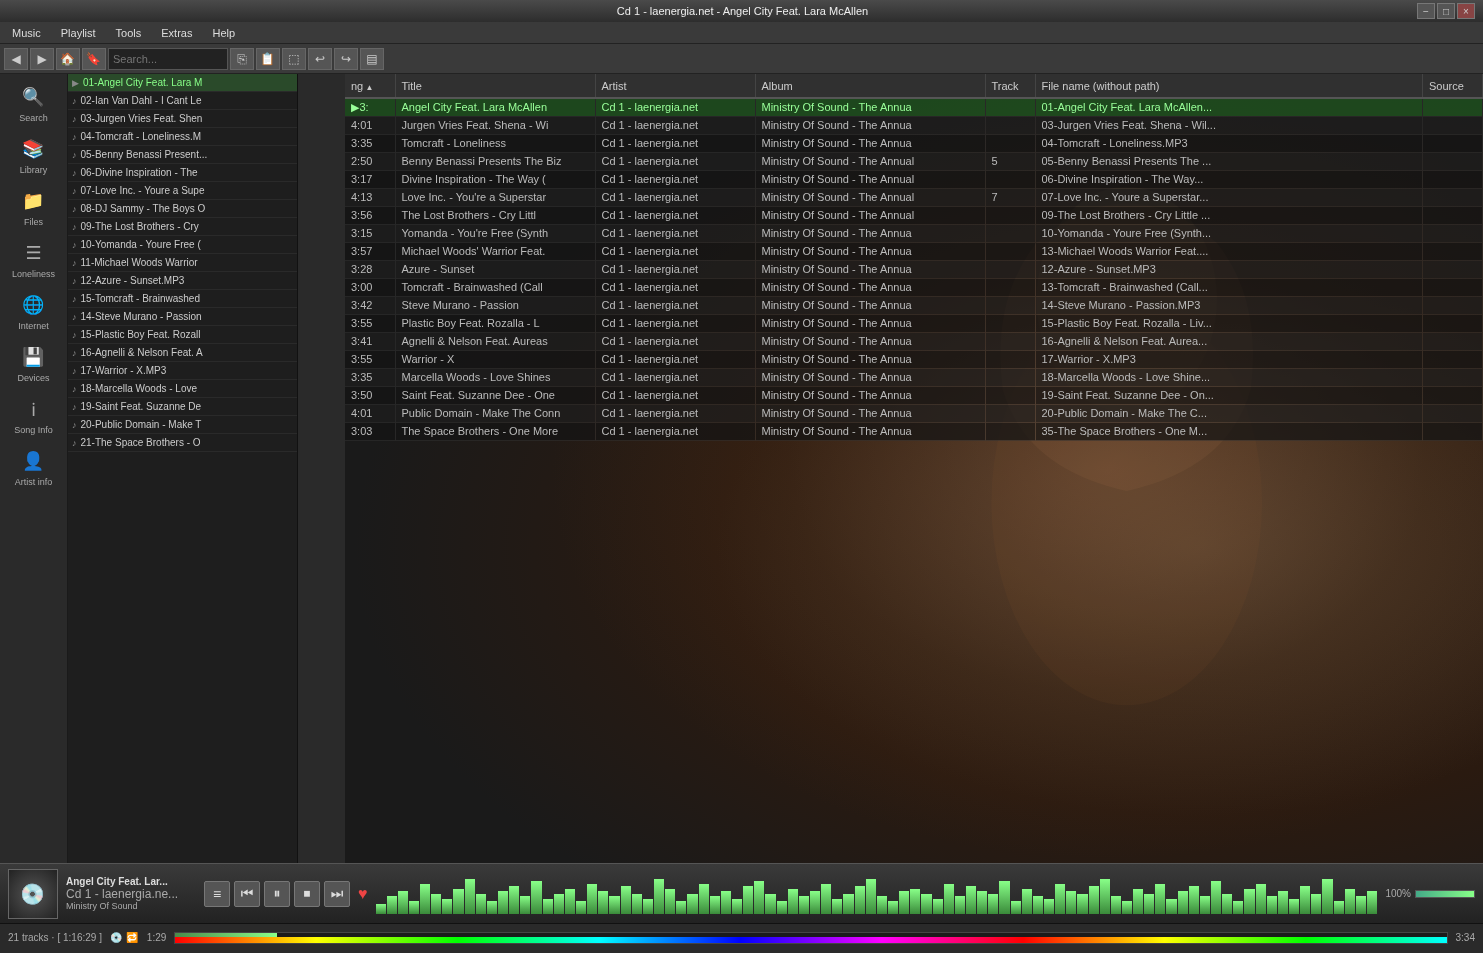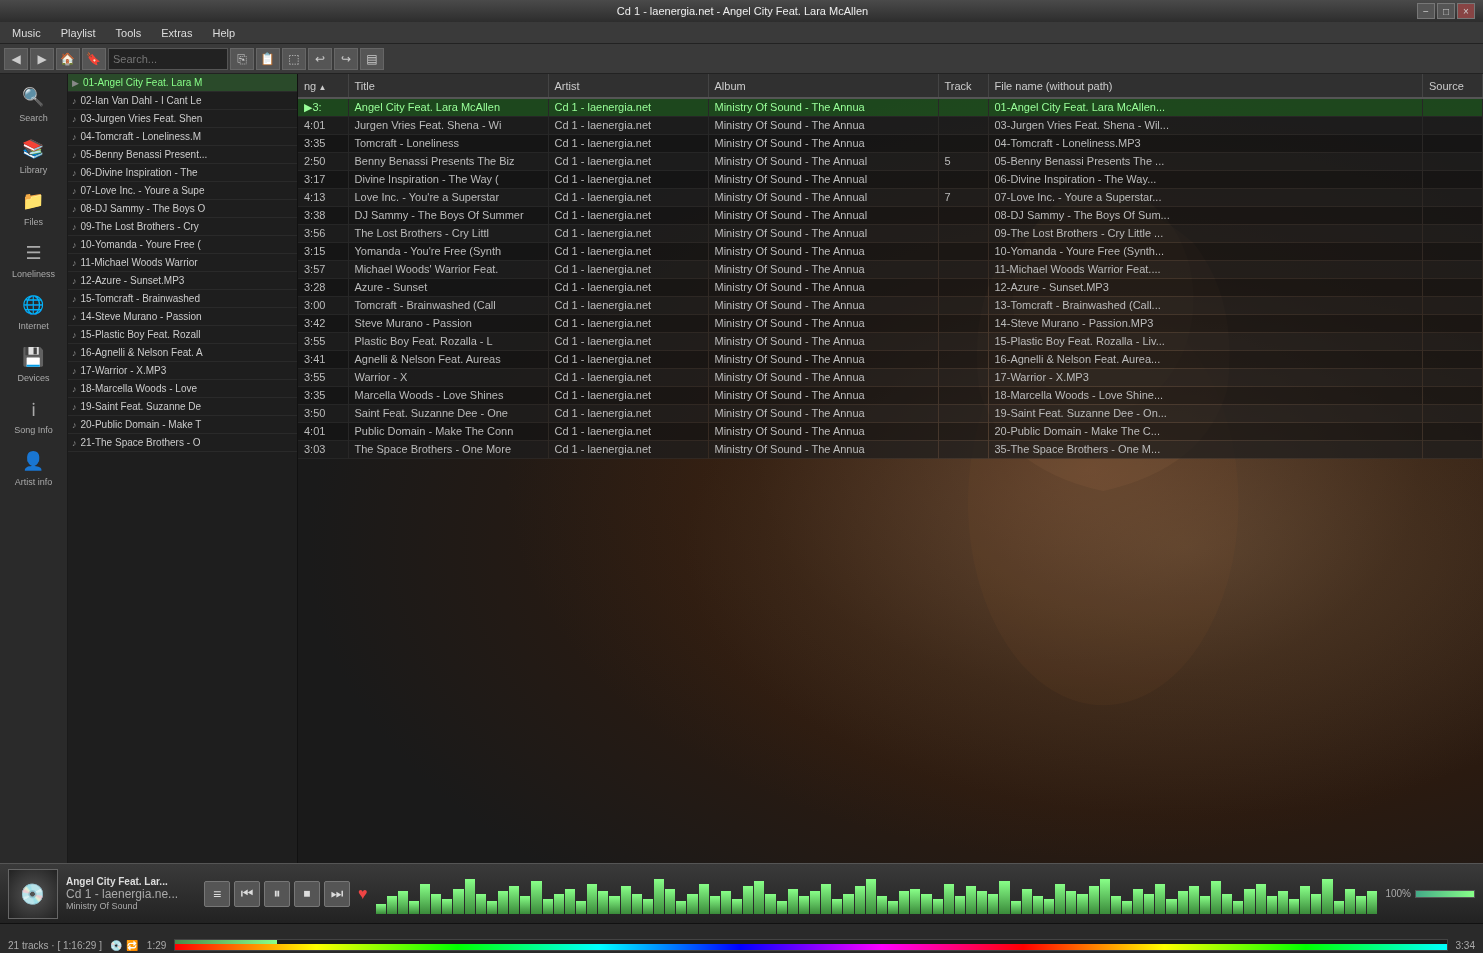--- a/index.html
+++ b/index.html
@@ -117,20 +117,21 @@
       font-size: 10px;
     }
     .track-list-item.playing { background: #2a4a2a; color: #8f8; }
     .track-icon { color: #888; margin-right: 4px; font-size: 9px; flex-shrink: 0; }
 
     
     #content-area {
       flex: 1;
       position: relative;
       overflow: hidden;
+      margin-left: 47px;
     }
 
     
     #bg-portrait {
       position: absolute;
       top: 0; left: 0; right: 0; bottom: 0;
       background: 
         radial-gradient(ellipse at 75% 60%, #4a3a2a 0%, #2a1a10 40%, #1a1a1a 70%),
         linear-gradient(135deg, #1a1a1a 0%, #3a2a1a 50%, #1a1a1a 100%);
       z-index: 0;
@@ -267,21 +268,21 @@
       background: linear-gradient(to right, #4a8, #8f8);
       width: 100%;
     }
 
     
     #statusbar {
       height: 28px;
       background: #2a2a2a;
       border-top: 1px solid #111;
       display: flex;
-      align-items: flex-end;
+      align-items: center;
       padding: 0 8px;
       gap: 8px;
       color: #aaa;
       font-size: 10px;
     }
     #time-progress {
       flex: 1;
       height: 12px;
       background: #1a1a1a;
       border: 1px solid #444;
@@ -538,29 +539,20 @@
             <tr>
               <td>4:13</td>
               <td>Love Inc. - You're a Superstar</td>
               <td>Cd 1 - laenergia.net</td>
               <td>Ministry Of Sound - The Annual</td>
               <td>7</td>
               <td>07-Love Inc. - Youre a Superstar...</td>
               <td></td>
             </tr>
             <tr>
-              <td>3:38</td>
-              <td>DJ Sammy - The Boys Of Summer</td>
-              <td>Cd 1 - laenergia.net</td>
-              <td>Ministry Of Sound - The Annual</td>
-              <td></td>
-              <td>08-DJ Sammy - The Boys Of Sum...</td>
-              <td></td>
-            </tr>
-            <tr>
               <td>3:56</td>
               <td>The Lost Brothers - Cry Littl</td>
               <td>Cd 1 - laenergia.net</td>
               <td>Ministry Of Sound - The Annual</td>
               <td></td>
               <td>09-The Lost Brothers - Cry Little ...</td>
               <td></td>
             </tr>
             <tr>
               <td>3:15</td>
@@ -570,21 +562,21 @@
               <td></td>
               <td>10-Yomanda - Youre Free (Synth...</td>
               <td></td>
             </tr>
             <tr>
               <td>3:57</td>
               <td>Michael Woods' Warrior Feat.</td>
               <td>Cd 1 - laenergia.net</td>
               <td>Ministry Of Sound - The Annua</td>
               <td></td>
-              <td>11-Michael Woods Warrior Feat....</td>
+              <td>13-Michael Woods Warrior Feat....</td>
               <td></td>
             </tr>
             <tr>
               <td>3:28</td>
               <td>Azure - Sunset</td>
               <td>Cd 1 - laenergia.net</td>
               <td>Ministry Of Sound - The Annua</td>
               <td></td>
               <td>12-Azure - Sunset.MP3</td>
               <td></td>

